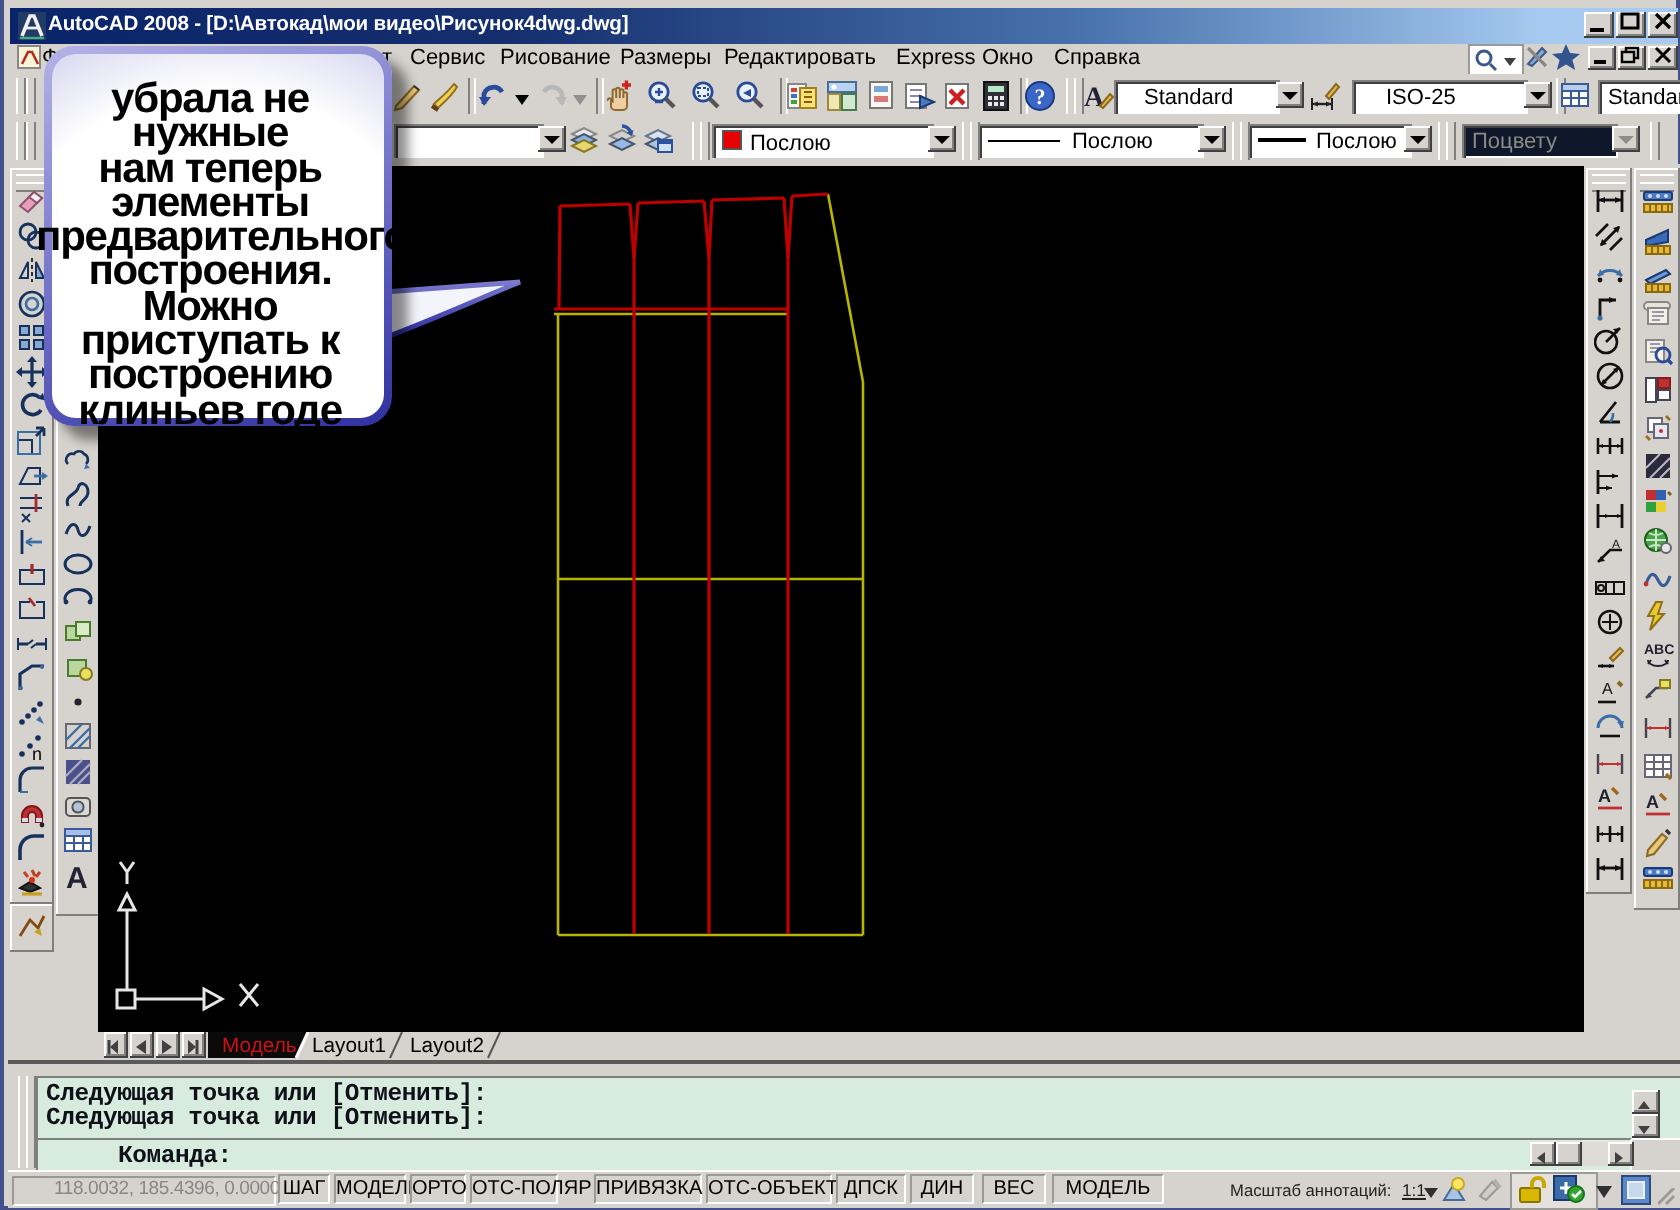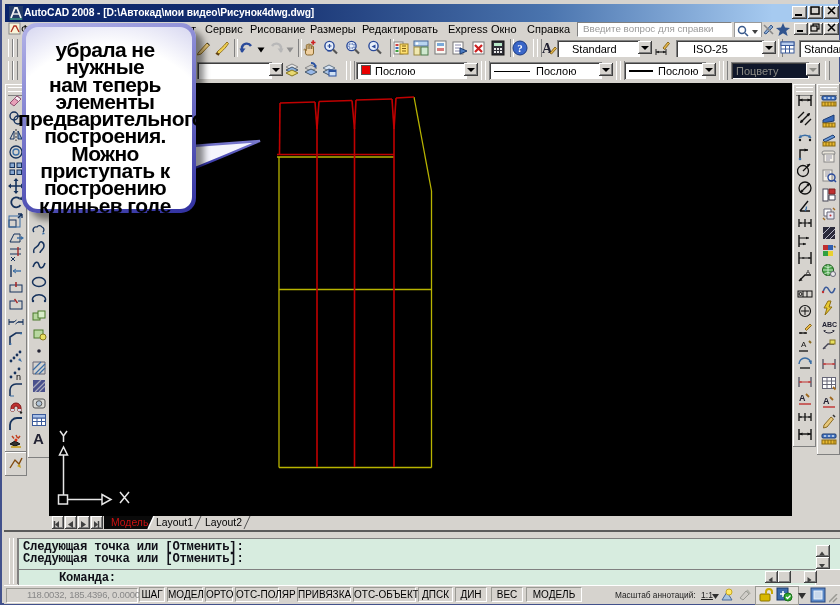--- a/index.html
+++ b/index.html
@@ -56,23 +56,20 @@
       <span class="mi" style="left:97px">Вид</span>
       <span class="mi" style="left:123px">Вставка</span>
  <span class="mi" style="left:155px">Формат</span>
       <span class="mi" style="left:203px">Сервис</span>
       <span class="mi" style="left:248px">Рисование</span>
       <span class="mi" style="left:308px">Размеры</span>
  <span class="mi" style="left:360px">Редактировать</span>
       <span class="mi" style="left:446px">Express</span>
       <span class="mi" style="left:489px">Окно</span>
       <span class="mi" style="left:525px">Справка</span>
- <div class="abs" style="left:572px;top:0;width:153px;height:13px;background:#fff;border:1px solid #808080;border-bottom-color:#fff;border-right-color:#fff;">
-   <span style="position:absolute;left:5px;top:0px;font-size:9.8px;color:#9a9a9a;white-space:pre;">Введите вопрос для справки</span>
- </div>
  <div class="abs" style="left:729px;top:0;width:26px;height:14px;background:#fff;border:1px solid #9a9a9a;">
    <svg width="24" height="12">
           <circle cx="7" cy="5" r="3.5" fill="none" stroke="#3a5a8c" stroke-width="1.5"></circle>
           <path d="M10 8 L13 11" stroke="#3a5a8c" stroke-width="1.5"></path>
           <path d="M17 5 l6 0 l-3 4 z" fill="#404040"></path>
         </svg>
  </div>
  <div class="abs" style="left:757px;top:0;width:13px;height:14px;"><svg width="13" height="13">
           <path d="M2 10 L9 2 l2 2 L4 11 z" fill="#88a8d0" stroke="#3a5a8c"></path>
           <path d="M2 2 L11 11" stroke="#888" stroke-width="1.6"></path>

